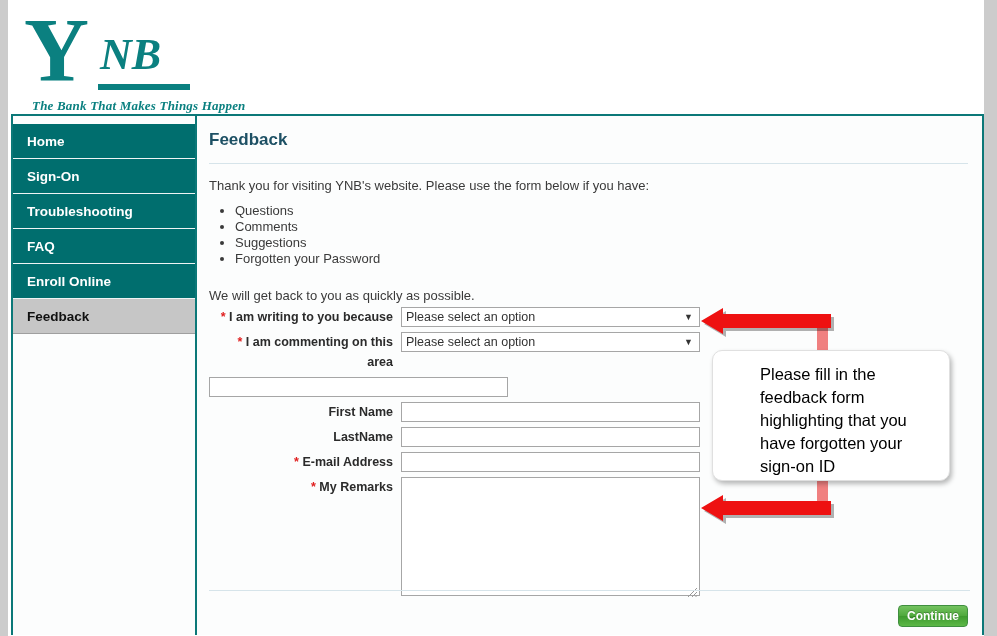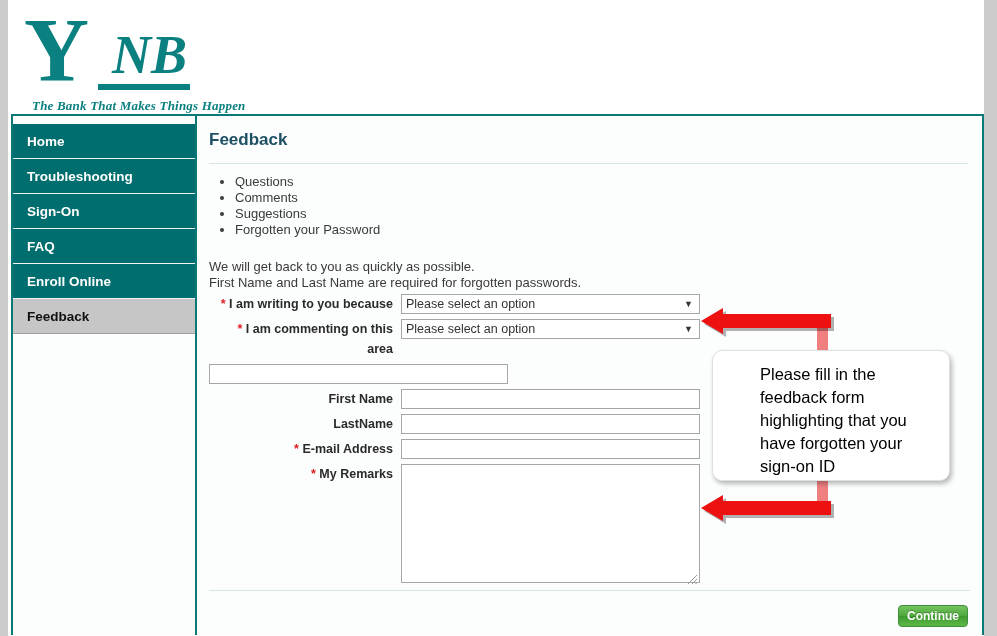--- a/index.html
+++ b/index.html
@@ -56,26 +56,26 @@
     top: -4px;
     font-family: "Liberation Serif", serif;
     font-weight: bold;
     font-size: 90px;
     line-height: 90px;
     color: #0b8080;
     letter-spacing: -2px;
   }
   .logo-nb {
     position: absolute;
-    left: 94px;
+    left: 82px;
     top: 18px;
     font-family: "Liberation Serif", serif;
     font-style: italic;
     font-weight: bold;
-    font-size: 54px;
+    font-size: 44px;
     line-height: 54px;
     color: #0b8080;
   }
   .logo-rule {
     position: absolute;
     left: 80px;
     top: 74px;
     width: 92px;
     height: 6px;
     background: #0b8080;
@@ -333,52 +333,52 @@
     </div>
   </div>
 
   <div id="content-box">
 
     <div id="sidebar">
       <div class="nav-item">
         <span>Home</span>
       </div>
       <div class="nav-item">
+        <span>Sign-On</span>
+      </div>
+      <div class="nav-item">
         <span>Troubleshooting</span>
-      </div>
-      <div class="nav-item">
-        <span>Sign-On</span>
       </div>
       <div class="nav-item">
         <span>FAQ</span>
       </div>
       <div class="nav-item">
         <span>Enroll Online</span>
       </div>
       <div class="nav-item active">
         <span>Feedback</span>
       </div>
     </div>
 
     <div id="main">
       <div id="main-inner">
         <div id="page-title">Feedback</div>
         <div class="hr"></div>
 
+        <div class="intro">Thank you for visiting YNB's website. Please use the form below if you have:</div>
 
         <ul class="reasons">
           <li>Questions</li>
           <li>Comments</li>
           <li>Suggestions</li>
           <li>Forgotten your Password</li>
         </ul>
 
         <div class="closing">
           <div>We will get back to you as quickly as possible.</div>
-          <div>First Name and Last Name are required for forgotten passwords.</div>
         </div>
 
         <div id="form">
 
           <div class="frow">
             <div class="flabel">
               <span class="req">*</span>
               <span>I am writing to you because</span>
             </div>
             <div class="fcontrol">

